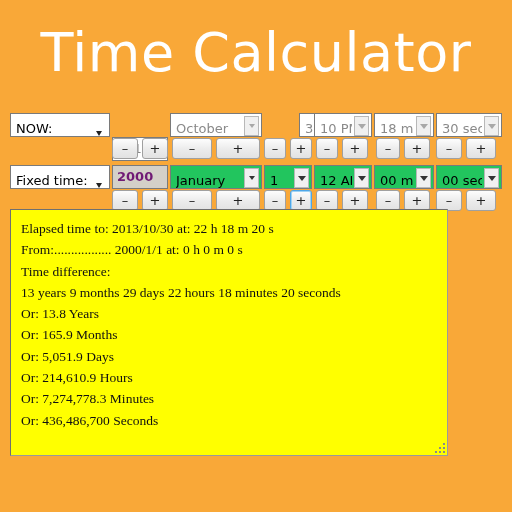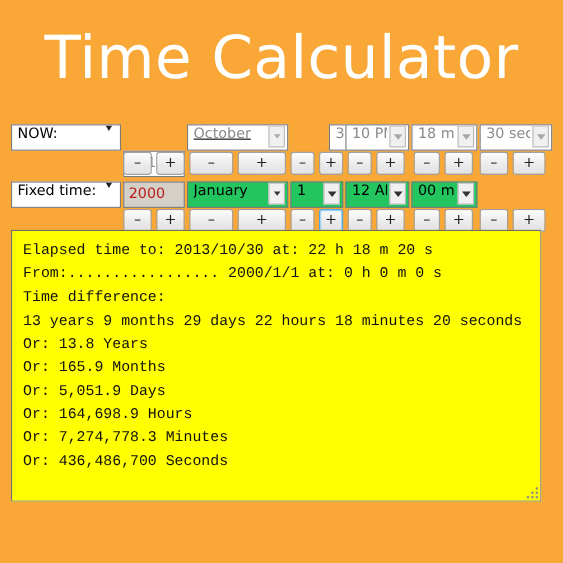--- a/index.html
+++ b/index.html
@@ -34,21 +34,21 @@
 
   .cell { position:absolute; top:0; height:24px; }
 
   
   .fld {
     width:100%; height:24px;
     border:1px solid #7a7a7a;
     background:#ffffff;
     font-family:"DejaVu Sans", sans-serif;
     font-size:13px;
-    display:flex; align-items:flex-start;
+    display:flex; align-items:flex-end;
     padding:0 2px 0 5px;
     white-space:nowrap; overflow:hidden;
     position:relative;
   }
   .fld.grey { background:#22c55e; }
   .fld.disabled { color:#8a8a8a; }
   .fld.active { color:#000000; }
 
   .fld .txt { flex:1 1 auto; overflow:hidden; white-space:nowrap; }
 
@@ -86,21 +86,21 @@
   .num {
     width:100%; height:24px;
     border:1px solid #7a7a7a;
     background:#ffffff;
     font-family:"DejaVu Sans", sans-serif;
     font-size:13px;
     line-height:22px;
     padding:0 4px;
     white-space:nowrap; overflow:hidden;
   }
-  .num.grey  { background:#d4d0c8; color:#b91c1c; }
+  .num.grey  { background:#d4d0c8; color:#701a75;font-weight:bold; }
   .num.light { color:#8a8a8a; }
 
   
   .btn {
     position:absolute; top:0;
     height:21px;
     border:1px solid #a0a0a0;
     border-radius:3px;
     background:linear-gradient(#fdfdfd,#ebebeb 55%,#e2e2e2);
     font-family:"DejaVu Sans", sans-serif;
@@ -111,28 +111,28 @@
   }
   .btn.focus {
     border-color:#4ea6e8;
     box-shadow:0 0 0 1px #9fd3f5 inset;
   }
 
   
   #result {
     position:absolute;
     left:10px; top:209px;
-    width:482px; height:247px;
+    width:438px; height:247px;
     background:#ffff00;
     border:1px solid #9a9a9a;
     border-top-color:#6f6f6f;
     border-left-color:#6f6f6f;
     padding:8px 10px 0 10px;
     overflow:hidden;
-    font-family:Liberation Mono, monospace;
+    font-family:Liberation Serif, serif;
     font-size:13.5px;
     color:#111;
     line-height:21.3px;
   }
   #result .ln { white-space:nowrap; }
   #grip {
     position:absolute; right:2px; bottom:2px;
     width:13px; height:13px;
   }
   #grip span {
@@ -147,21 +147,21 @@
 <div class="row" id="row-now">
     <div class="cell" style="left: 10px; width: 100px;">
       <div class="fld active">
         <span class="txt">NOW:</span>
         <span class="caret-inline"></span>
       </div>
     </div>
     <div class="cell" style="left: 112px; width: 56px; margin-top: 24px;">
       <div class="num light">2013</div>
     </div>
-    <div class="cell" style="left: 170px; width: 92px; text-decoration: underline;">
+    <div class="cell" style="left: 170px; width: 92px;">
       <div class="fld disabled">
         <span class="txt">October</span>
         <span class="arrow dim mini">
           <i></i>
         </span>
       </div>
     </div>
     <div class="cell" style="left: 264px; width: 48px; margin-left: 35px;">
       <div class="fld disabled">
         <span class="txt">30</span>
@@ -245,20 +245,28 @@
       </div>
     </div>
     <div class="cell" style="left: 374px; width: 60px;">
       <div class="fld grey active">
         <span class="txt">00 min</span>
         <span class="arrow">
           <i></i>
         </span>
       </div>
     </div>
+    <div class="cell" style="left: 436px; width: 66px;">
+      <div class="fld grey active">
+        <span class="txt">00 sec</span>
+        <span class="arrow">
+          <i></i>
+        </span>
+      </div>
+    </div>
   </div>
 <div class="row" id="row-fixed-btns">
     <div class="btn" style="left: 112px; width: 26px;">–</div>
     <div class="btn" style="left: 142px; width: 26px;">+</div>
     <div class="btn" style="left: 172px; width: 40px;">–</div>
     <div class="btn" style="left: 216px; width: 44px;">+</div>
     <div class="btn" style="left: 264px; width: 22px;">–</div>
     <div class="btn focus" style="left: 290px; width: 22px;">+</div>
     <div class="btn" style="left: 316px; width: 22px;">–</div>
     <div class="btn" style="left: 342px; width: 26px;">+</div>
@@ -270,21 +278,21 @@
 
 <div id="result">
   <div id="result-lines">
       <div class="ln">Elapsed time to: 2013/10/30 at: 22 h 18 m 20 s</div>
       <div class="ln">From:................. 2000/1/1 at: 0 h 0 m 0 s</div>
       <div class="ln">Time difference:</div>
       <div class="ln">13 years 9 months 29 days 22 hours 18 minutes 20 seconds</div>
       <div class="ln">Or: 13.8 Years</div>
       <div class="ln">Or: 165.9 Months</div>
       <div class="ln">Or: 5,051.9 Days</div>
-      <div class="ln">Or: 164,698.9 Hours</div>
+      <div class="ln">Or: 214,610.9 Hours</div>
       <div class="ln">Or: 7,274,778.3 Minutes</div>
       <div class="ln">Or: 436,486,700 Seconds</div>
     </div>
   <div id="grip">
     <span style="right:0;bottom:0"></span>
       <span style="right:4px;bottom:0"></span>
     <span style="right:8px;bottom:0"></span>
       <span style="right:0;bottom:4px"></span>
     <span style="right:4px;bottom:4px"></span>
       <span style="right:0;bottom:8px"></span>

